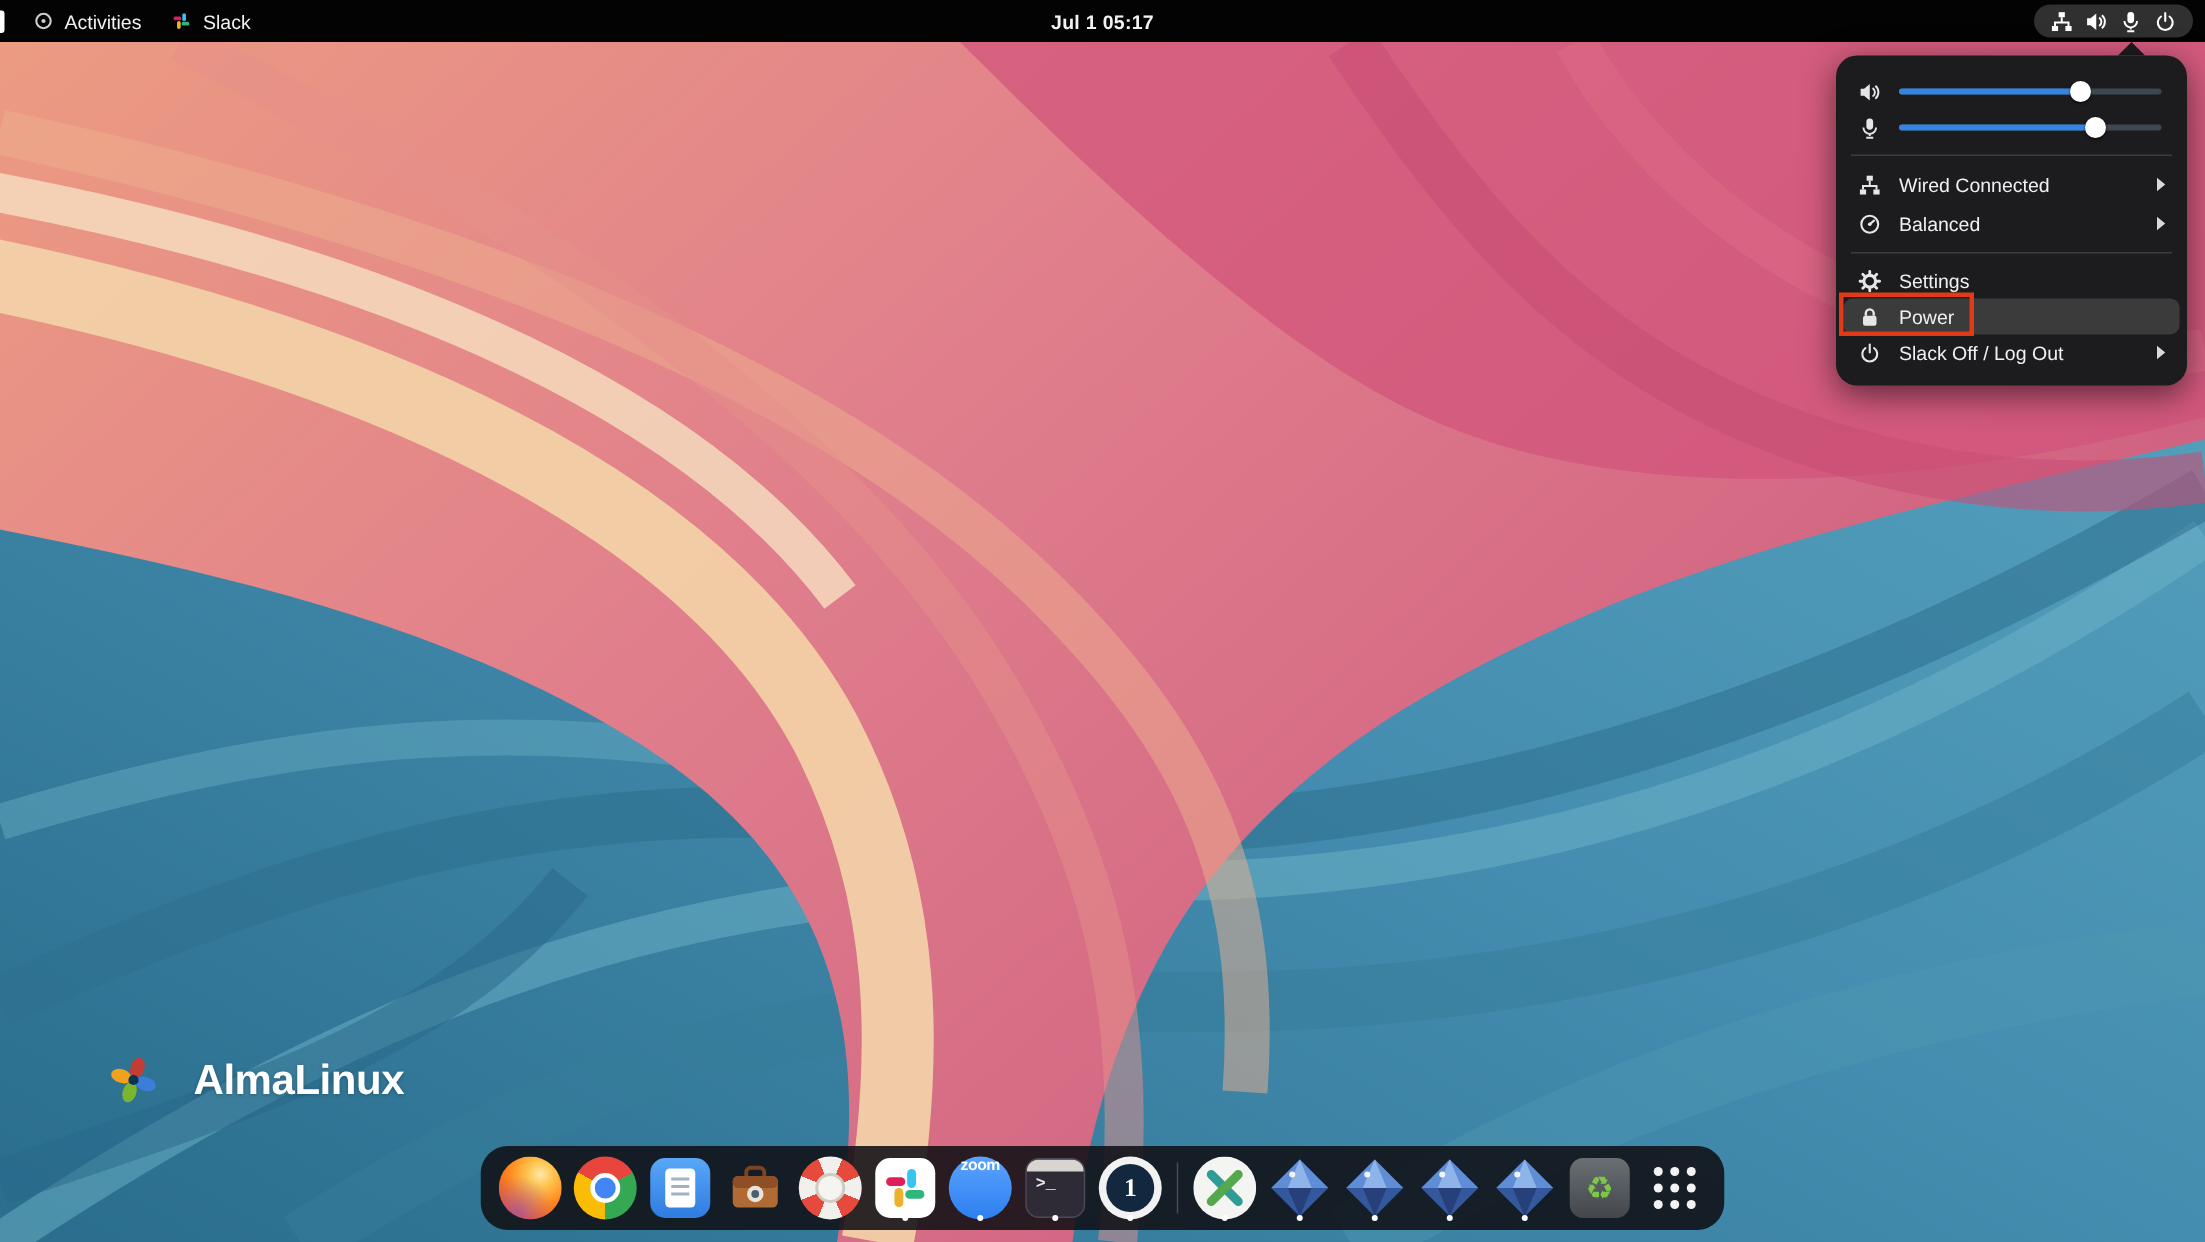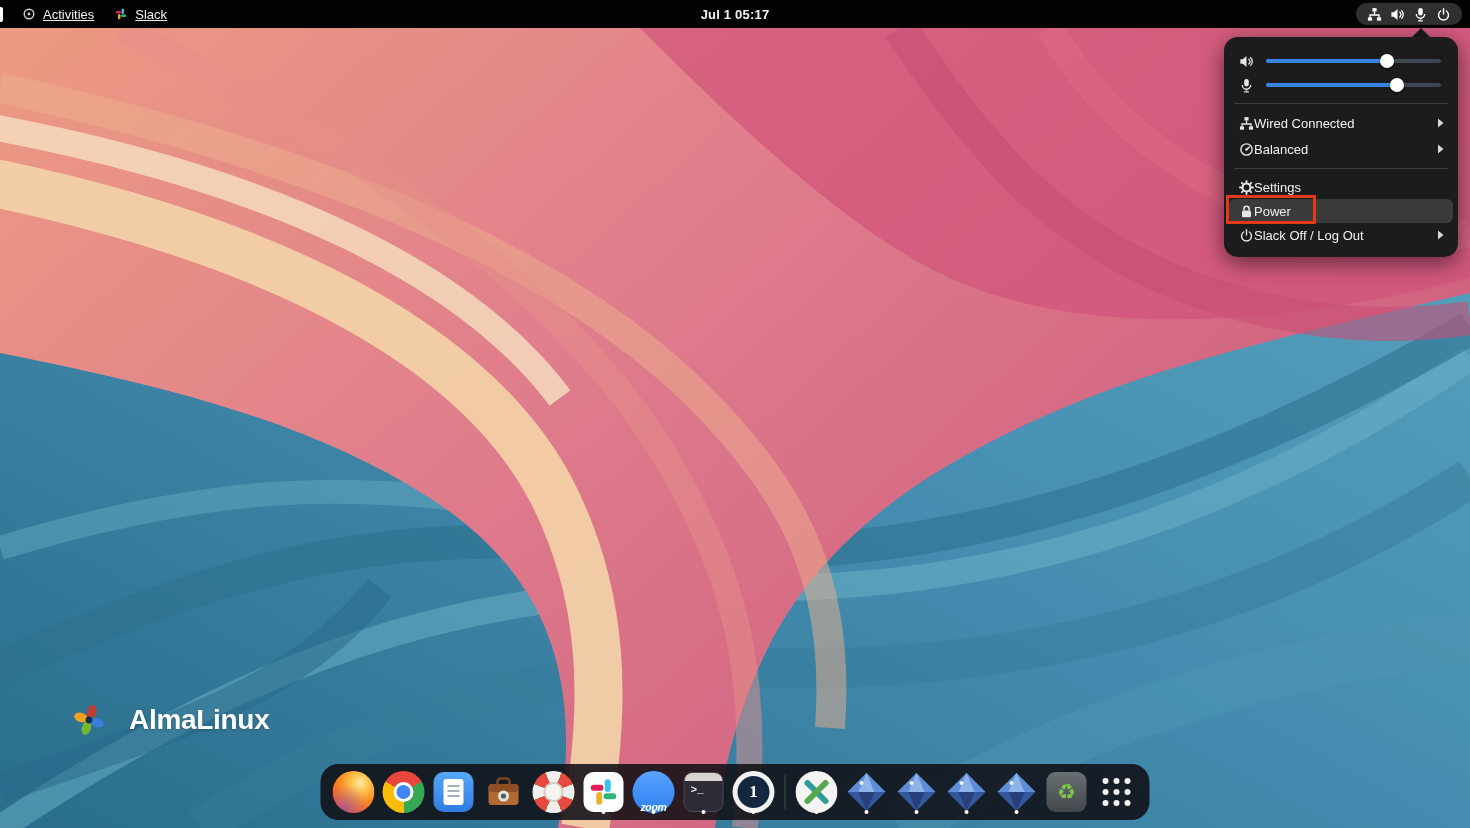--- a/index.html
+++ b/index.html
@@ -5,21 +5,21 @@
   * { box-sizing: border-box; margin: 0; padding: 0; }
   html,body { width:1470px; height:828px; background:#000; }
   body { font-family: "Liberation Sans", "DejaVu Sans", sans-serif; }
   .screen { position:relative; width:1470px; height:828px; overflow:hidden; background:#000; }
 
   
   .wallpaper { position:absolute; left:0; top:28px; width:1470px; height:800px; display:block; }
 
   
   .topbar { position:absolute; left:0; top:0; width:1470px; height:28px; background:#030303;
-            display:flex; align-items:center; color:#f2f2f2; font-size:13px; z-index:30;text-decoration:underline; }
+            display:flex; align-items:center; color:#f2f2f2; font-size:13px; z-index:30; }
   .tb-left { display:flex; align-items:center; height:100%; }
   .edge-pill { width:3px; height:15px; background:#fff; border-radius:0 2px 2px 0; margin-right:9px; }
   .tb-item { display:flex; align-items:center; gap:7px; height:100%; padding:0 10px; cursor:default; }
   .tb-item span { white-space:nowrap; }
   .tb-clock { position:absolute; left:50%; transform:translateX(-50%); font-weight:700; letter-spacing:.2px; }
   .tb-right { position:absolute; right:8px; top:3px; }
   .tray { display:flex; align-items:center; gap:8px; height:22px; padding:0 11px;
           background:rgba(255,255,255,.18); border-radius:12px; }
   .tray svg { display:block; }
 
@@ -31,21 +31,21 @@
              background:#1c1c1e; border-radius:14px; padding:12px 0 10px;
              box-shadow:0 6px 22px rgba(0,0,0,.55); color:#f0f0f0; font-size:13px; }
   .srow { display:flex; align-items:center; height:24px; padding:0 14px; }
   .micon { width:16px; display:flex; justify-content:center; flex:0 0 16px; }
   .track { position:relative; flex:1; height:4px; margin-left:12px; margin-right:3px;
            background:#3c4750; border-radius:2px; cursor:pointer; }
   .fill { position:absolute; left:0; top:0; bottom:0; background:#3584e4; border-radius:2px; }
   .knob { position:absolute; top:-5px; width:14px; height:14px; margin-left:-7px;
           background:#fff; border-radius:50%; box-shadow:0 1px 2px rgba(0,0,0,.6); }
   .msep { height:1px; background:#3d3d3f; margin:6px 10px; }
-  .mrow { display:flex; align-items:center; gap:0; height:26px; margin:0 5px; padding:0 9px;
+  .mrow { display:flex; align-items:center; gap:12px; height:26px; margin:0 5px; padding:0 9px;
           border-radius:6px; cursor:default; }
   .mrow.small { height:24px; }
   .mrow.active { background:#3b3b3b; }
   .mlabel { white-space:nowrap; }
   .chev { margin-left:auto; display:flex; }
 
   
   .annotation { position:absolute; left:1226px; top:195px; width:90px; height:29px;
                 border:3px solid #e23a17; z-index:50; }
 
@@ -82,21 +82,21 @@
     background:#a3b1c0; box-shadow:0 5px 0 #a3b1c0, 0 10px 0 #a3b1c0; }
   .ic-buoy { position:relative; width:42px; height:42px; border-radius:50%;
     background:conic-gradient(from 22.5deg, #e64a3c 0 45deg, #f2f0ec 0 90deg, #e64a3c 0 135deg,
       #f2f0ec 0 180deg, #e64a3c 0 225deg, #f2f0ec 0 270deg, #e64a3c 0 315deg, #f2f0ec 0 360deg); }
   .ic-buoy::before { content:""; position:absolute; inset:11px; background:#f6f4f0;
     border:2px solid #cfccc6; border-radius:50%; }
   .ic-slack { width:40px; height:40px; border-radius:10px; background:#fff;
     display:flex; align-items:center; justify-content:center; }
   .ic-zoom { width:42px; height:42px; border-radius:50%;
     background:linear-gradient(180deg,#5aa3ff,#2d7ff0);
-    display:flex; align-items:flex-end; justify-content:center;font-style:italic; }
+    display:flex; align-items:flex-start; justify-content:center; }
   .zoom-word { color:#fff; font-size:10.5px; font-weight:700; letter-spacing:-.3px; }
   .ic-term { position:relative; width:40px; height:40px; border-radius:9px;
     background:#2e2a36; border:1px solid #4c4856; overflow:hidden; }
   .ic-term::before { content:""; position:absolute; left:0; right:0; top:0; height:8px; background:#d8d4d0; }
   .ic-term::after { content:">_"; position:absolute; left:6px; top:11px; color:#e9e9e9;
     font-family:"Liberation Mono","DejaVu Sans Mono",monospace; font-size:11px; font-weight:700; }
   .ic-one { position:relative; width:42px; height:42px; border-radius:50%; background:#f2f2f2;
     display:flex; align-items:center; justify-content:center; }
   .ic-one::before { content:""; position:absolute; inset:5px; background:#13273f; border-radius:50%; }
   .one-glyph { position:relative; color:#fff; font-size:17px; font-weight:700;

